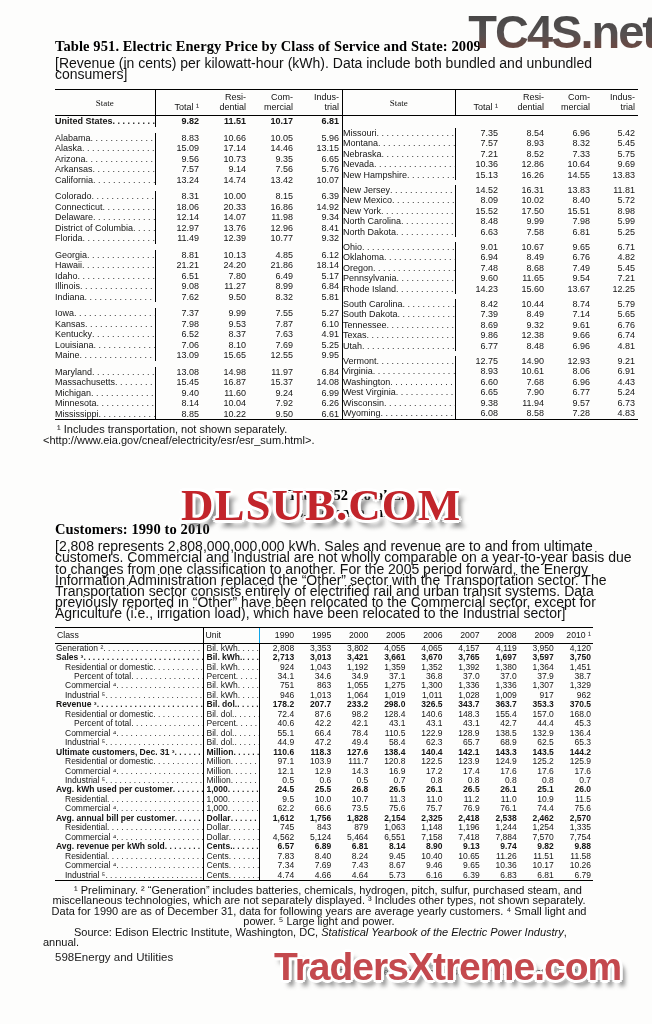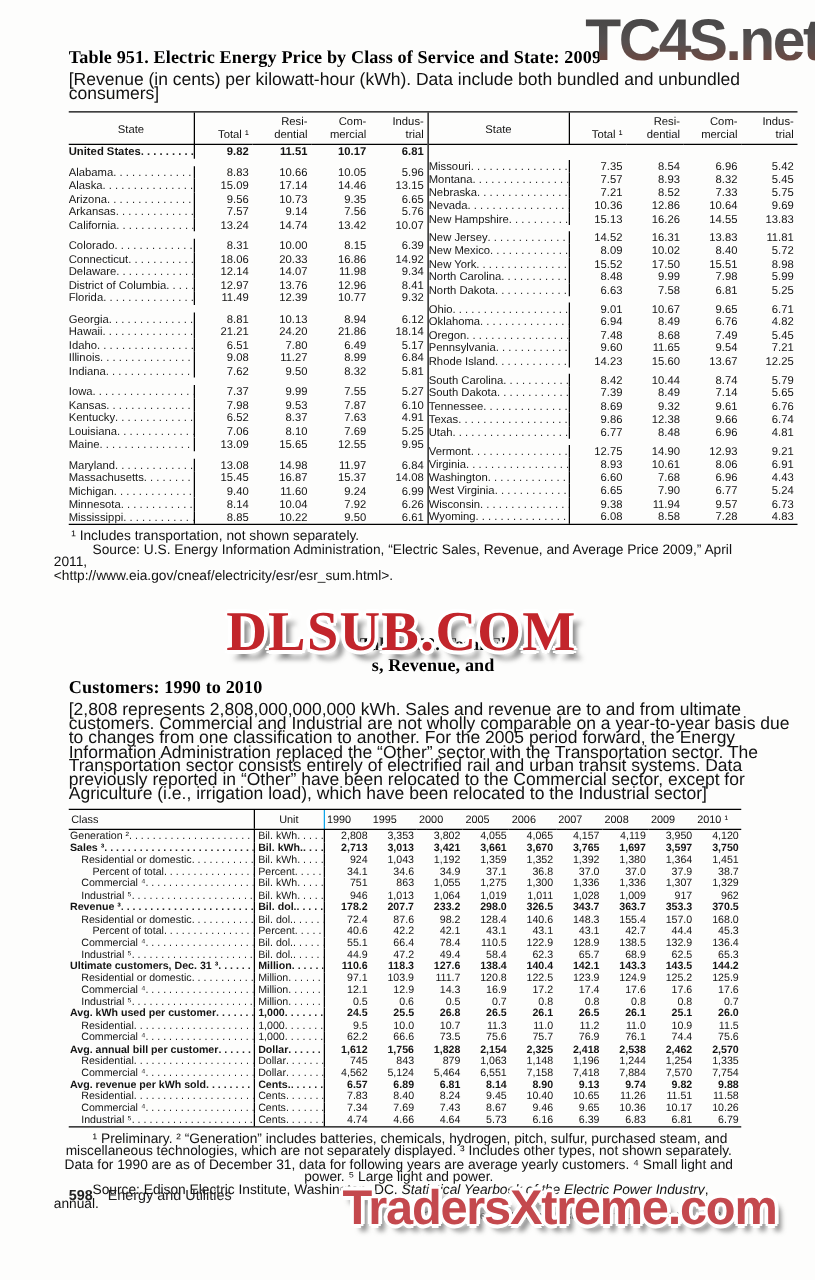--- a/index.html
+++ b/index.html
@@ -10,21 +10,21 @@
   .t-title{font-family:"Liberation Serif",serif;font-weight:bold;font-size:14.5px;line-height:17px;color:#000;letter-spacing:.1px;}
   .t-note{font-size:14px;line-height:11.2px;margin-top:3px;color:#111;}
 
   
   .tbl951{display:flex;margin-top:9px;border-top:1.5px solid #000;border-bottom:1.5px solid #000;}
   .rhalf{border-left:1px solid #000;}
   table{border-collapse:collapse;table-layout:fixed;}
   .t951{width:287px;}
   .t951r{width:295px;}
   .t951 th,.t951r th,.t952 th{font-weight:normal;font-size:9px;vertical-align:bottom;padding:2px 3px 3px 0;border-bottom:1.5px solid #000;color:#111;}
-  th.sth{vertical-align:middle;padding:0;}
+  th.sth{vertical-align:middle;padding:0;font-family:Liberation Serif, serif;}
   th.num{text-align:right;line-height:10px;}
   .t951 td,.t951r td{font-size:9px;height:10.5px;line-height:10.5px;}
   td{padding:0;white-space:nowrap;overflow:hidden;vertical-align:bottom;}
   td.v{text-align:right;padding-right:3px;}
   td.st,th.sth{border-right:1px solid #000;}
   .lw{display:flex;overflow:hidden;}
   .nm{white-space:pre;}
   .ld{flex:1 1 0;overflow:hidden;white-space:nowrap;color:#222;}
   tr.b{font-weight:bold;}
   tr.sp td{border:none;}
@@ -36,30 +36,30 @@
   .fn952{text-indent:18px;text-align:center;}
 
   
   .sec952{margin-top:42px;}
   .l1{display:flex;align-items:center;flex-direction:column;}
   .wmspace{display:inline-block;width:276px;}
   .t952wrap{margin-top:7px;border-top:1.5px solid #000;border-bottom:1.5px solid #000;width:538px;}
   .t952{width:538px;}
   .t952 th{font-size:8.7px;padding:2px 2px 3px;}
   .t952 th.clh{text-align:left;}
-  .t952 th.unh{text-align:center;border-left:1px solid #000;border-right:1px solid #0ea5e9;}
-  .t952 th.yr{text-align:left;}
+  .t952 th.unh{text-align:left;border-left:1px solid #000;border-right:1px solid #0ea5e9;}
+  .t952 th.yr{text-align:right;}
   .t952 td{font-size:8.5px;height:9.45px;line-height:9.45px;}
   .t952 td.cl{padding-left:1px;}
   .t952 td.un{border-left:1px solid #000;border-right:1px solid #000;padding-left:3px;}
   .t952 td.v{padding-right:2px;}
 
   
   .footer-left{position:absolute;left:55px;top:951px;font-size:11.5px;color:#222;}
-  .footer-left .pgnum{margin-right:12px;font-weight:bold;}
+  .footer-left .pgnum{}
   .footer-right{position:absolute;left:25px;top:967px;width:552px;text-align:right;font-size:8.7px;color:#222;}
 
   
   .wm{position:absolute;z-index:6;white-space:nowrap;}
   .wm-tc4s{top:4px;right:-4px;font-family:"Liberation Sans",sans-serif;font-weight:900;font-size:47px;letter-spacing:-2px;
     background:linear-gradient(180deg,#464646 15%,#555050 55%,#74463c 90%);
     -webkit-background-clip:text;background-clip:text;color:transparent;
   }
   .wm-dlsub{top:479px;left:181px;font-family:"Liberation Serif",serif;font-weight:900;font-size:45px;letter-spacing:1px;color:#c2252b;
     text-shadow:-2px -2px 0 #fff,2px -2px 0 #fff,-2px 2px 0 #fff,2px 2px 0 #fff,-3px 0 0 #fff,3px 0 0 #fff,0 3px 0 #fff,0 -3px 0 #fff,6px 7px 4px rgba(110,110,110,.8);}
@@ -248,21 +248,21 @@
                 </tr>
                 <tr>
                   <td class="st">
                     <div class="lw">
                       <span class="nm">Georgia</span>
                       <span class="ld"> . . . . . . . . . . . . . . . . . . . . . . . . . . . . . . . . . . . . . . . . . . . . . . . . . . . . . . . . . . . . . . . . . . . . . .</span>
                     </div>
                   </td>
                   <td class="v">8.81</td>
                   <td class="v">10.13</td>
-                  <td class="v">8.94</td>
+                  <td class="v">4.85</td>
                   <td class="v">6.12</td>
                 </tr>
                 <tr>
                   <td class="st">
                     <div class="lw">
                       <span class="nm">Hawaii</span>
                       <span class="ld"> . . . . . . . . . . . . . . . . . . . . . . . . . . . . . . . . . . . . . . . . . . . . . . . . . . . . . . . . . . . . . . . . . . . . . .</span>
                     </div>
                   </td>
                   <td class="v">21.21</td>
@@ -790,21 +790,20 @@
                   <td class="v">7.28</td>
                   <td class="v">4.83</td>
                 </tr>
               </tbody>
           </table>
         </div>
       </div>
 
       <div class="fnblock">
         <div class="fn-ind">¹ Includes transportation, not shown separately.</div>
-        <div class="src-ind">Source: U.S. Energy Information Administration, “Electric Sales, Revenue, and Average Price 2009,” April 2011,</div>
         <div>&lt;http://www.eia.gov/cneaf/electricity/esr/esr_sum.html&gt;.</div>
       </div>
     </div>
 
     <div class="sec952">
       <div class="t-title l1">
         <span>Table 952. Total El</span>
         <span class="wmspace"></span>
         <span>s, Revenue, and</span>
       </div>

